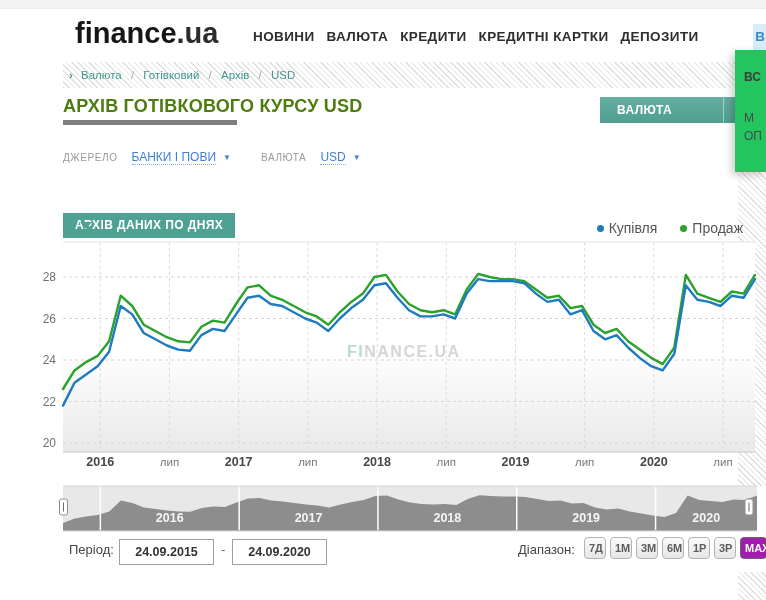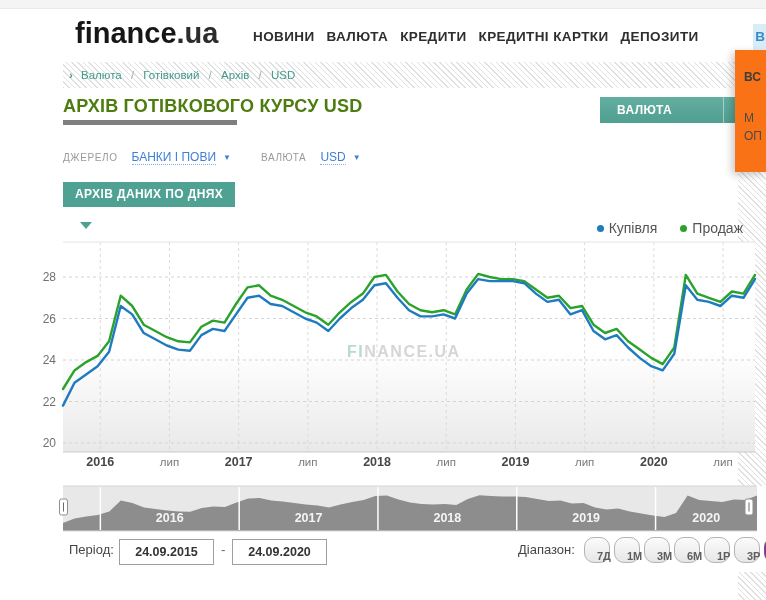--- a/index.html
+++ b/index.html
@@ -32,32 +32,32 @@
   .corner-hatch{left:738px;top:572px;width:28px;height:28px}
 
   .page-title{left:63px;top:96px;font-size:18px;font-weight:bold;color:#4d7c0f;letter-spacing:.2px}
   .title-bar{left:63px;top:120px;width:174px;height:5px;background:#7f7f7f}
 
   .section-tab{left:600px;top:97px;width:137px;height:26px;background:linear-gradient(#63aea0,#509f91);
         color:#fff;font-weight:bold;font-size:12px;letter-spacing:.4px;line-height:26px;
         padding-left:17px;box-sizing:border-box;cursor:pointer}
   .tab-sep{left:723px;top:97px;width:1px;height:26px;background:rgba(255,255,255,.45)}
 
-  .dropdown-panel{left:735px;top:50px;width:31px;height:122px;background:#f97316;
+  .dropdown-panel{left:735px;top:50px;width:31px;height:122px;background:#22c55e;
         box-shadow:-3px 3px 8px rgba(0,0,0,.22);padding:20px 5px 0 9px;box-sizing:border-box;z-index:5}
   .panel-item{font-size:12px;color:#4a4a4a;white-space:nowrap;cursor:pointer}
   .panel-item.first{font-weight:bold;color:#3d3d3d;margin-bottom:27px}
   .panel-item.mid{margin-bottom:4px}
 
   .filters{left:63px;top:149px;display:flex;align-items:center;height:16px}
   .filter-label{color:#9a9a9a;font-size:10px;letter-spacing:.6px;margin-right:14px}
   .filter-link{color:#3f7fd6;font-size:12px;border-bottom:1px dotted #86abe2;cursor:pointer;margin-right:7px}
   .caret{color:#3f7fd6;font-size:8px;margin-right:30px;cursor:pointer}
 
-  .badge{left:63px;top:182px;height:25px;background:#4fa293;color:#fff;font-weight:bold;
+  .badge{left:63px;top:213px;height:25px;background:#4fa293;color:#fff;font-weight:bold;
         font-size:12px;letter-spacing:.4px;line-height:25px;padding:0 12px}
   .badge-tail{left:80px;top:222px;width:0;height:0;border-left:6px solid transparent;
         border-right:6px solid transparent;border-top:7px solid #4fa293}
 
   .legend{top:220px;right:23px;display:flex;gap:23px;align-items:flex-end;font-size:14px;color:#555}
   .legend-item{display:flex;align-items:center;cursor:pointer}
   .legend-dot{width:7px;height:7px;border-radius:50%;margin-right:5px;display:inline-block}
 
   .watermark{left:347px;top:343px;font-size:16px;font-weight:bold;letter-spacing:1.5px;
         color:#d6d6d6;white-space:nowrap}
@@ -69,22 +69,22 @@
   .period-label{left:69px;top:542px;font-size:13px;color:#464646}
   .date-input{position:absolute;top:539px;width:95px;height:25px;border:1px solid #9e9e9e;
         text-align:center;font-size:12.5px;font-weight:bold;color:#333;background:#fff;
         font-family:"Liberation Sans",sans-serif;box-sizing:border-box;padding:12px}
   .date-from{left:119px}
   .date-to{left:232px}
   .date-dash{left:221px;top:542px;color:#666}
 
   .range-label{left:518px;top:542px;font-size:13px;color:#464646}
   .range-buttons{left:584px;top:537px;display:flex;gap:4px}
-  .range-btn{height:22px;width:22px;padding:12px;font-size:11px;font-weight:bold;color:#5d5d5d;
-        background:linear-gradient(#fbfbfb,#e6e6e6);border:1px solid #b3b3b3;border-radius:10px;
+  .range-btn{height:22px;width:22px;padding:4px;font-size:11px;font-weight:bold;color:#5d5d5d;
+        background:linear-gradient(#fbfbfb,#e6e6e6);border:1px solid #b3b3b3;border-radius:4px;
         font-family:"Liberation Sans",sans-serif;cursor:pointer}
   .range-btn.active{background:#a21caf;color:#fff;border-color:#676767;width:27px}
 </style>
 </head>
 <body>
 
 <div class="abs top-strip"></div>
 
 <div class="abs right-hatch hatch"></div>
 <div class="abs corner-hatch hatch"></div>

